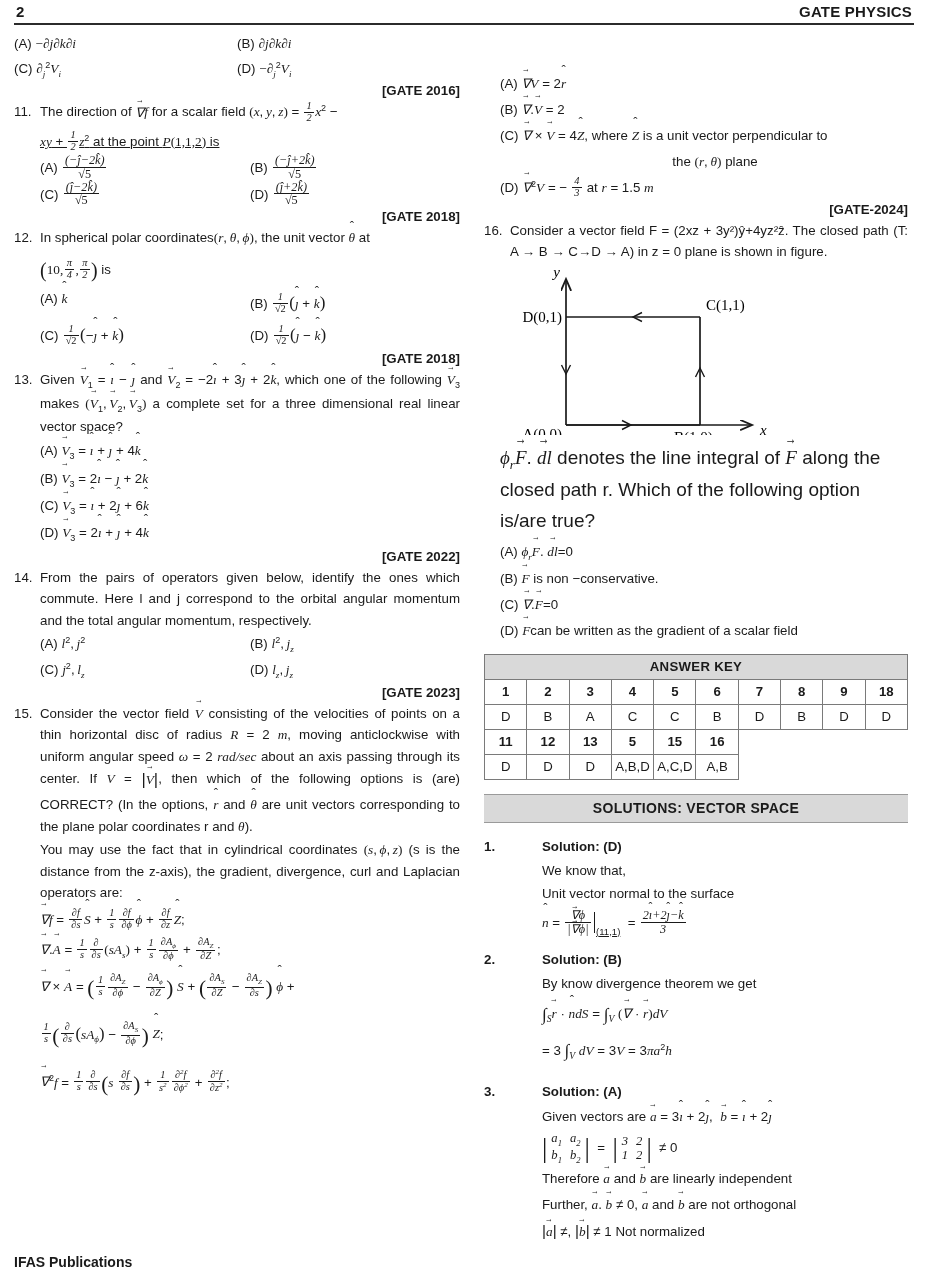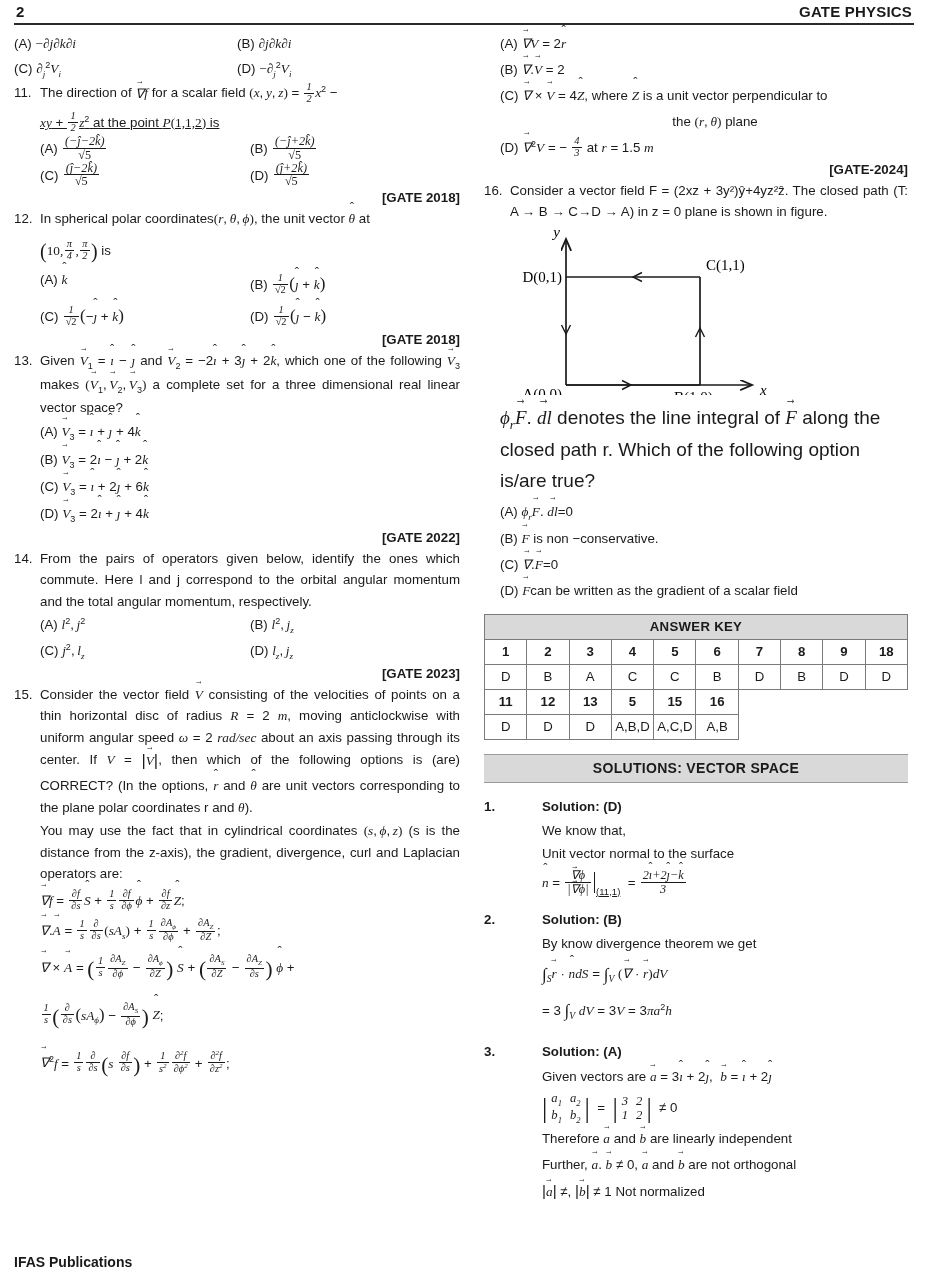--- a/index.html
+++ b/index.html
@@ -264,20 +264,21 @@
   <div class="columns">
 
     <div class="col-left">
 
       <div class="opt-grid">
         <div class="opt">(A)&nbsp;<span class="mu">−∂</span><span class="mi">j</span><span class="mu">∂</span><span class="mi">k</span><span class="mu">∂</span><span class="mi">i</span></div>
         <div class="opt">(B)&nbsp;<span class="mu">∂</span><span class="mi">j</span><span class="mu">∂</span><span class="mi">k</span><span class="mu">∂</span><span class="mi">i</span></div>
         <div class="opt">(C)&nbsp;<span class="mu">∂</span><sub class="mi">j</sub><sup>2</sup><span class="mi">V</span><sub class="mi">i</sub></div>
         <div class="opt">(D)&nbsp;<span class="mu">−∂</span><sub class="mi">j</sub><sup>2</sup><span class="mi">V</span><sub class="mi">i</sub></div>
       </div>
+      <div class="gate-tag">[GATE 2016]</div>
 
       <div class="q">
         <div class="q-num">11.</div>
         <div class="q-body">
           The direction of <span class="vec">∇</span><span class="mi">f</span> for a scalar field <span class="paren">(</span><span class="mi">x</span>, <span class="mi">y</span>, <span class="mi">z</span><span class="paren">)</span> = <span class="frac">
               <span class="num">1</span>
               <span class="den">2</span>
             </span><span class="mi">x</span><sup>2</sup> −
           <div style="text-align:left;margin-top:6px;text-decoration:underline;"><span class="mi">xy</span> + <span class="frac">
                 <span class="num">1</span>
@@ -463,21 +464,21 @@
               <span class="num">∂<sup>2</sup><span class="mi">f</span></span>
               <span class="den">∂<span class="mi">z</span><sup>2</sup></span>
             </span>;
         </div>
       </div>
 
     </div>
 
     <div class="col-right">
 
-      <div class="opt-list" style="margin-left:16px;">
+      <div class="opt-list" style="margin-left:16px;margin-top:40px;">
         <div class="opt tall">(A)&nbsp;<span class="vec">∇</span><span class="mi">V</span> = 2<span class="hat">r</span></div>
         <div class="opt tall">(B)&nbsp;<span class="vec">∇</span>.<span class="vec">V</span> = 2</div>
         <div class="opt tall">(C)&nbsp;<span class="vec">∇</span> × <span class="vec">V</span> = 4<span class="hat">Z</span>, where <span class="hat">Z</span> is a unit vector perpendicular to
           <div style="padding-left:22px;text-align:center;">the <span class="paren">(</span><span class="mi">r</span>, <span class="mi">θ</span><span class="paren">)</span> plane</div>
         </div>
         <div class="opt tall">(D)&nbsp;<span class="vec">∇</span><sup>2</sup><span class="mi">V</span> = − <span class="frac">
               <span class="num">4</span>
               <span class="den">3</span>
             </span> at <span class="mi">r</span> = 1.5 <span class="mi">m</span></div>
       </div>

